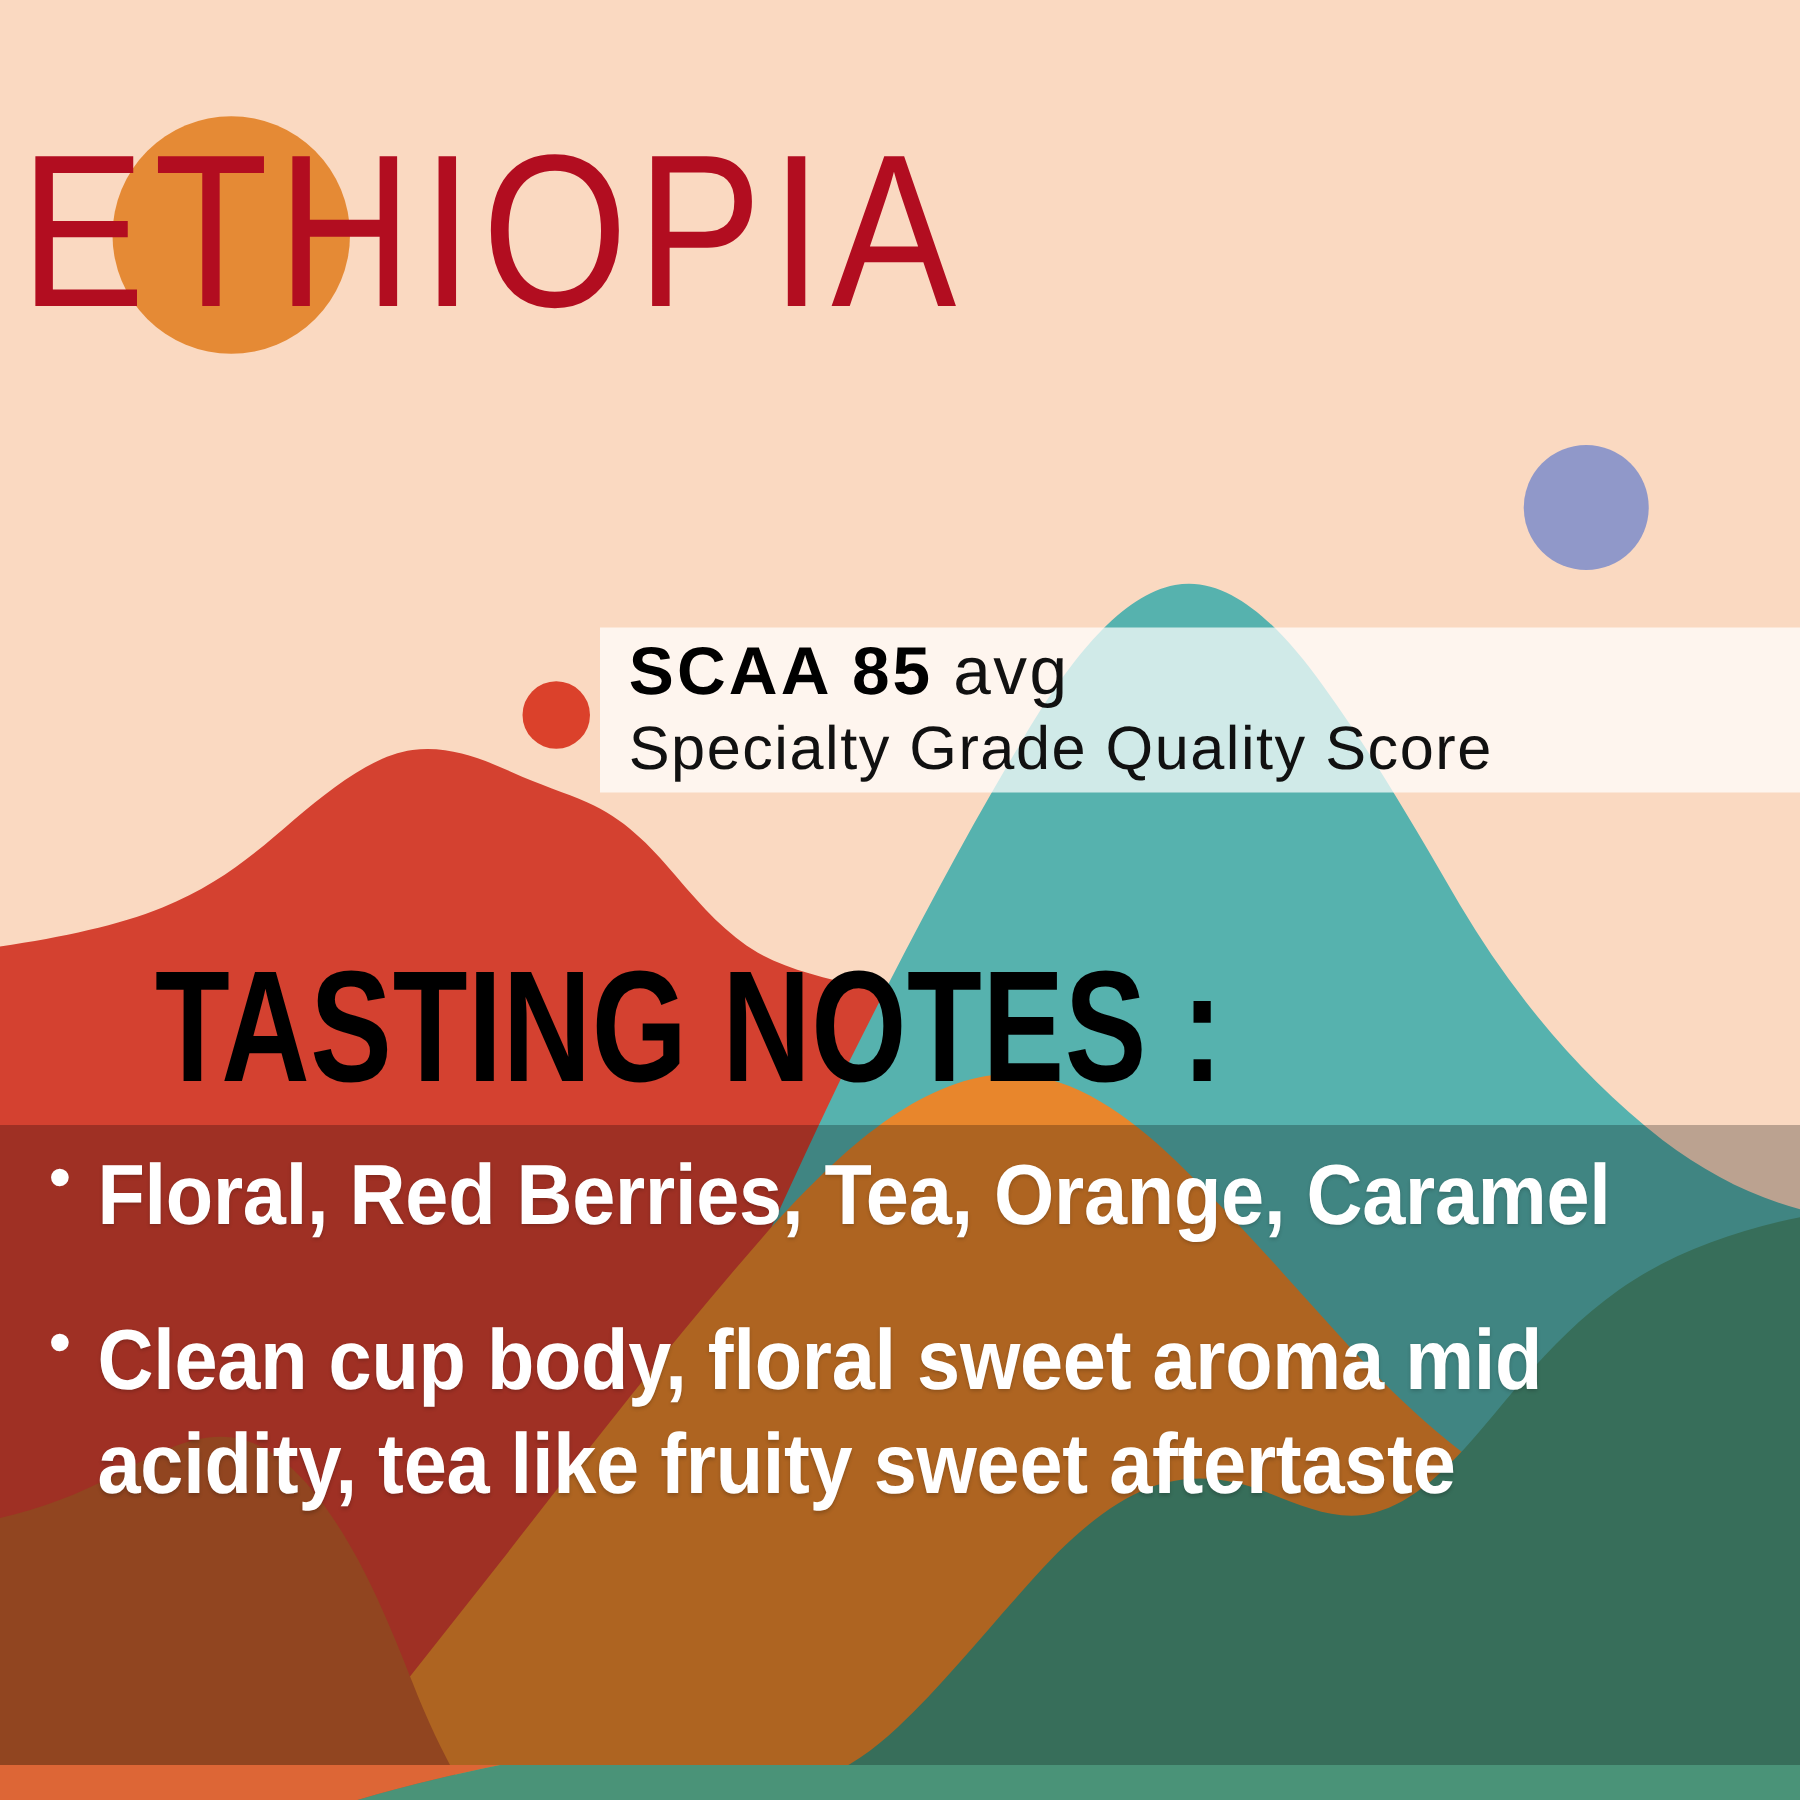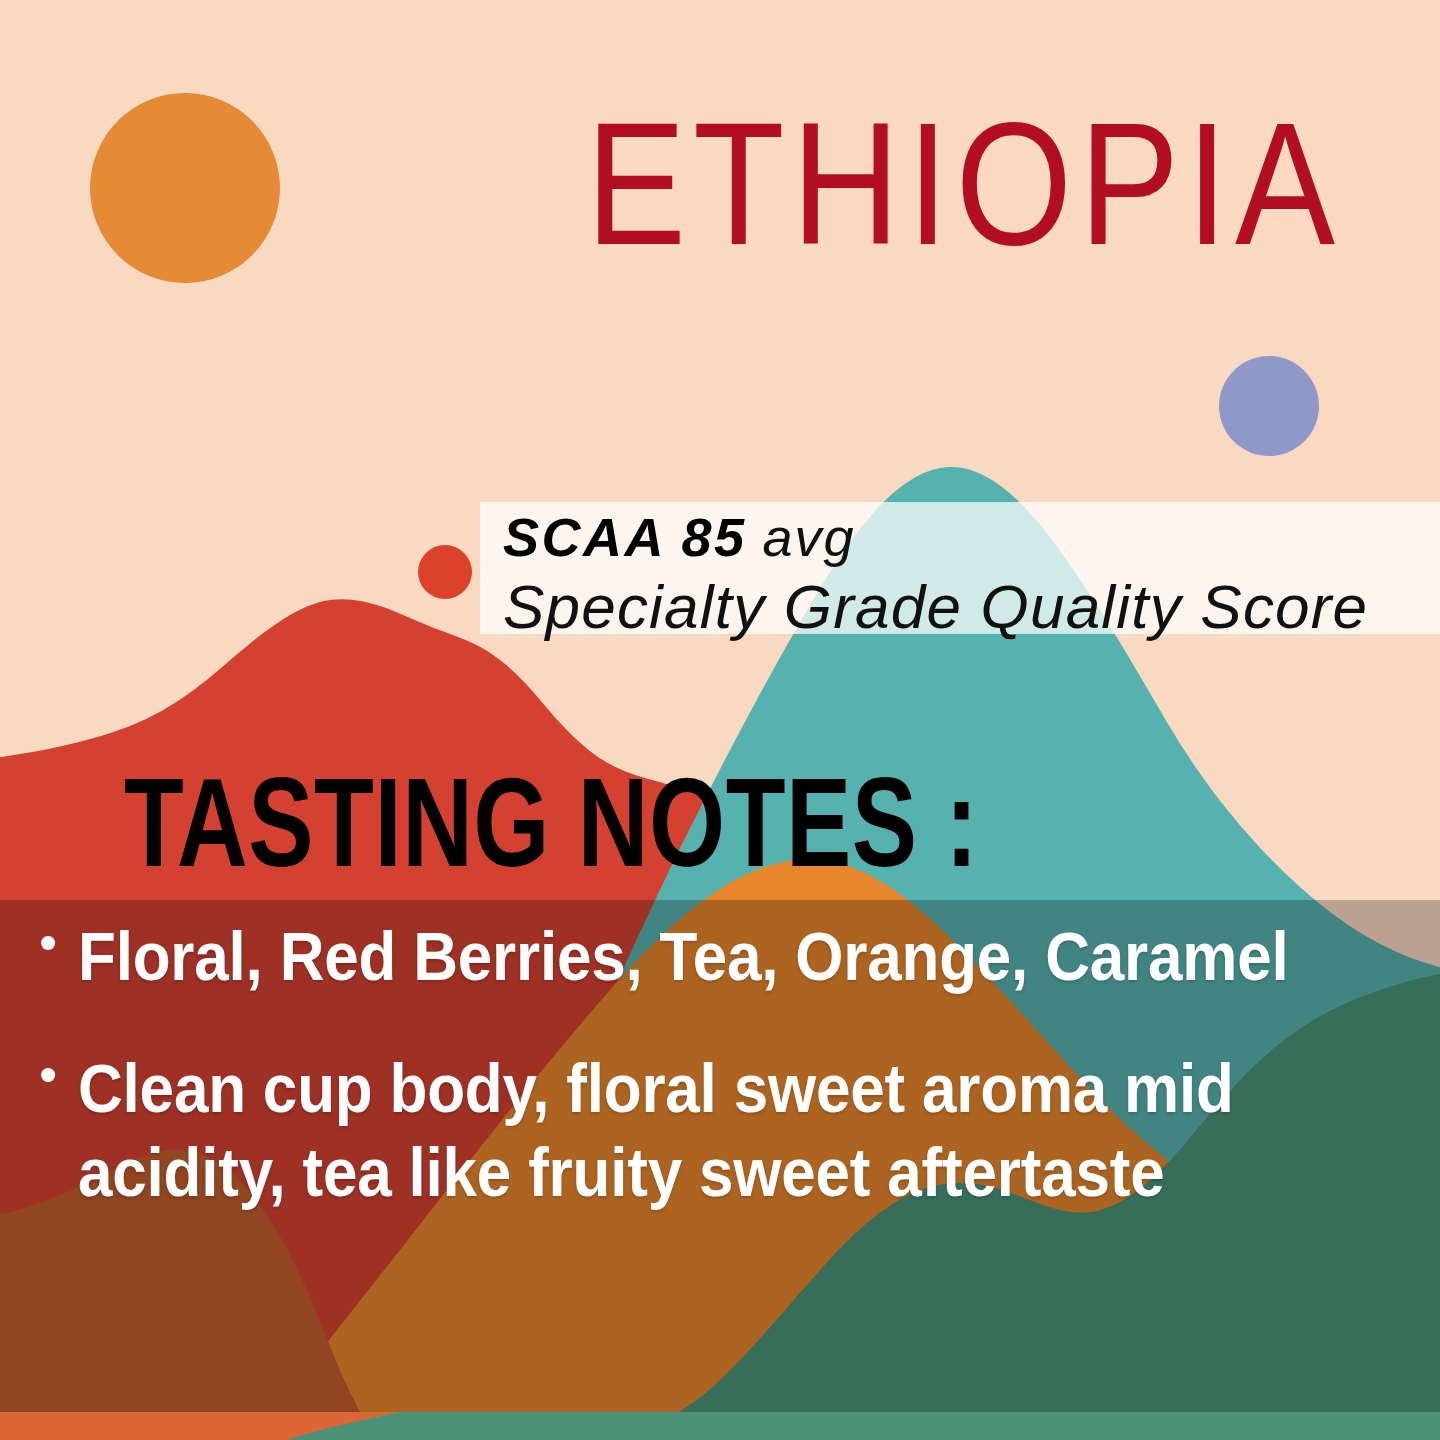--- a/index.html
+++ b/index.html
@@ -19,24 +19,24 @@
     position: absolute;
     inset: 0;
     width: 1440px;
     height: 1440px;
     display: block;
   }
 
   
   .headline-wrap {
     position: absolute;
-    left: 4px;
+    left: 16px;
     top: 96px;
     width: 1338px;
-    text-align: right;
+    text-align: left;
     z-index: 5;
   }
   #country-title {
     font-family: "Liberation Sans", sans-serif;
     font-size: 150px;
     line-height: 1.02;
     font-weight: 400;
     letter-spacing: 7px;
     color: #B20D20;
     white-space: nowrap;
@@ -75,21 +75,20 @@
   #scaa-banner {
     position: absolute;
     left: 480px;
     top: 502px;
     width: 960px;
     height: 132px;
     background: rgba(255, 255, 255, 0.72);
     z-index: 6;
     box-sizing: border-box;
     padding: 8px 0 0 23px;
-    font-style: italic;
   }
   .scaa-line1 {
     font-size: 0;
     white-space: nowrap;
     line-height: 1;
   }
   #scaa-score {
     font-family: "Liberation Sans", sans-serif;
     font-size: 54px;
     font-weight: 700;
@@ -101,21 +100,21 @@
     font-family: "Liberation Sans", sans-serif;
     font-size: 54px;
     font-weight: 400;
     letter-spacing: 2px;
     color: #111111;
     display: inline-block;
     margin-left: 16px;
   }
   #scaa-sub {
     font-family: "Liberation Sans", sans-serif;
-    font-size: 62px;
+    font-size: 49px;
     font-weight: 400;
     letter-spacing: 1.2px;
     color: #111111;
     white-space: nowrap;
     margin-top: 10px;
     line-height: 1.05;
   }
 
   
   #tasting-heading {

